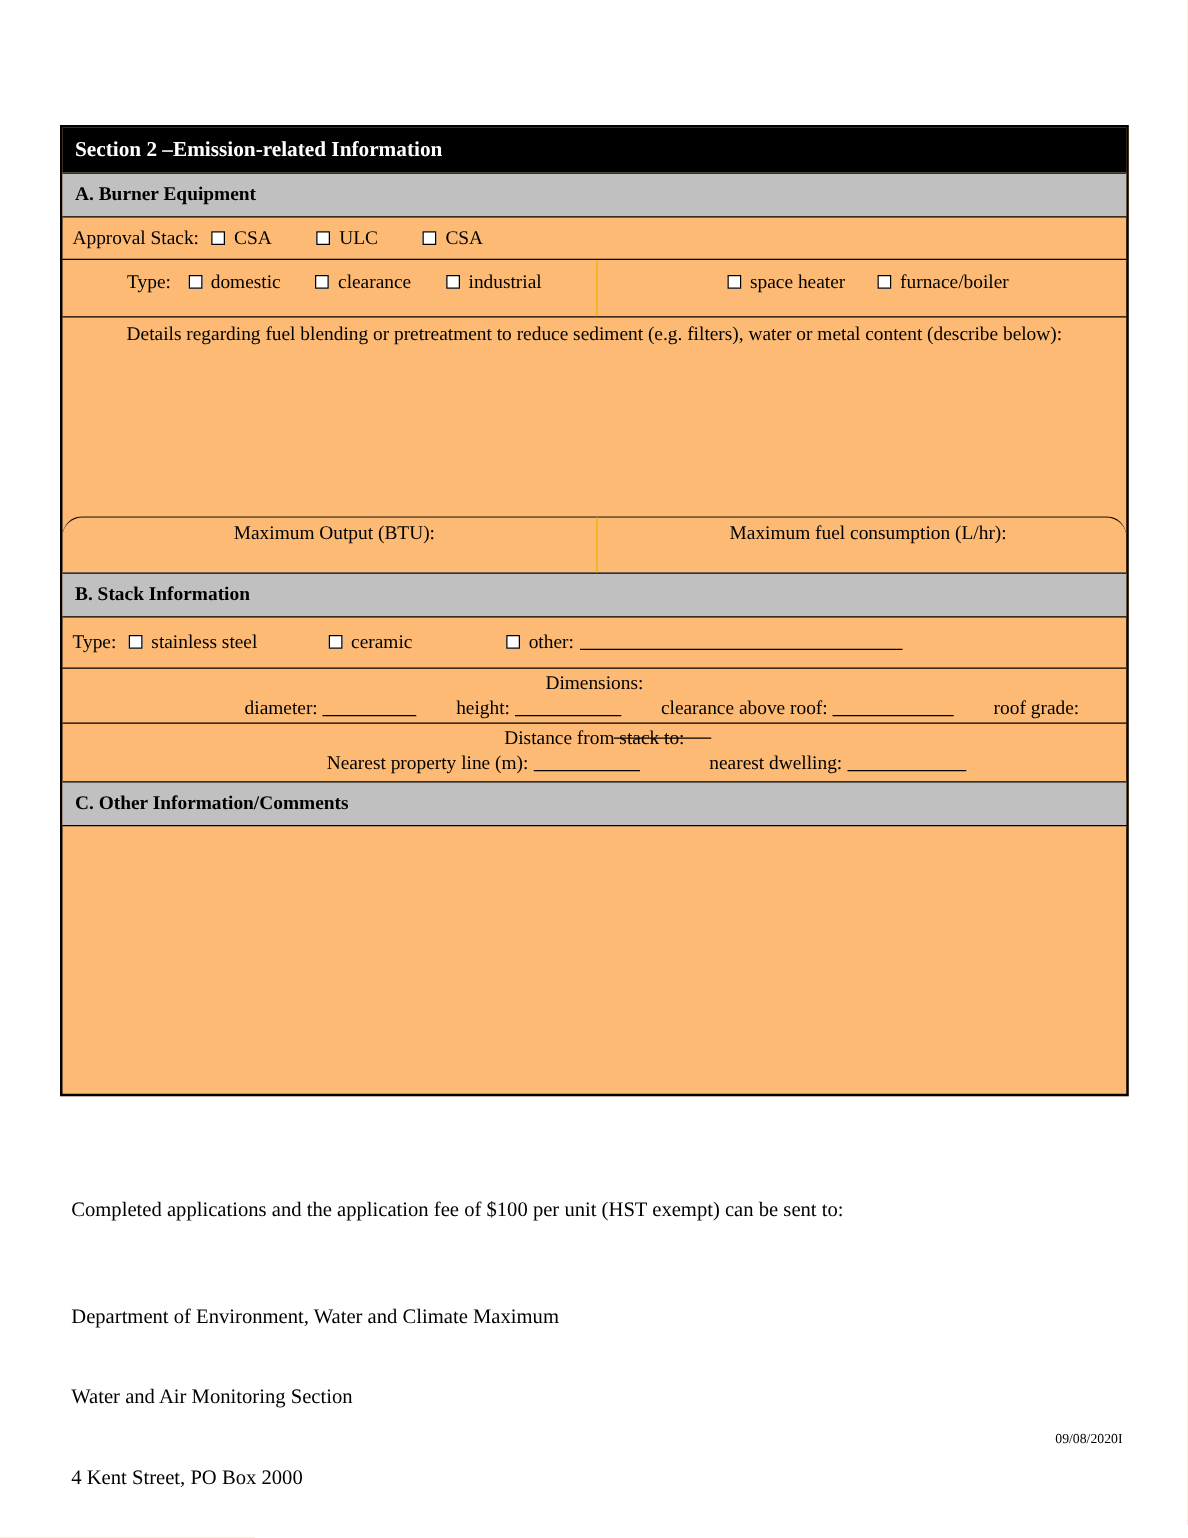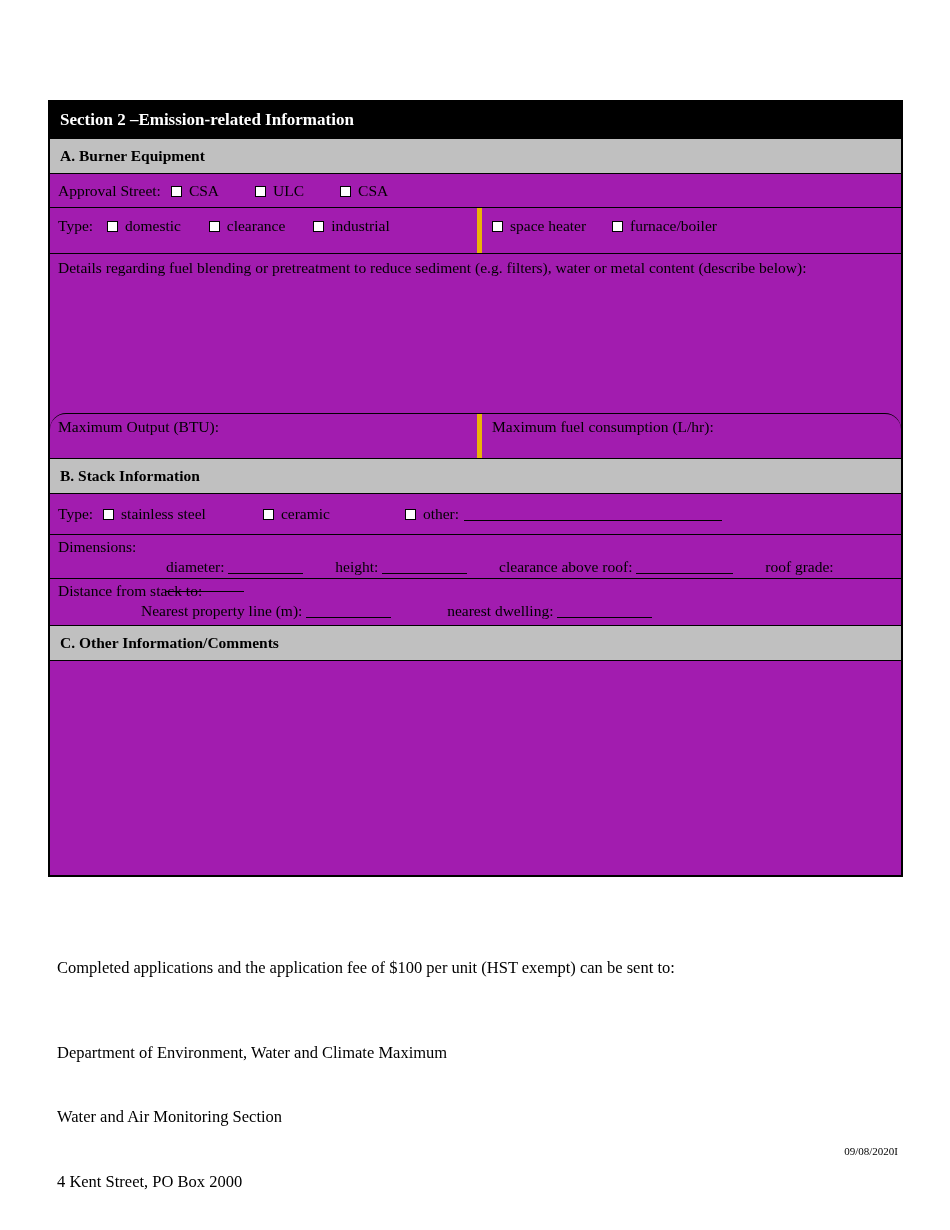--- a/index.html
+++ b/index.html
@@ -10,21 +10,22 @@
     color: #000;
     position: relative;
     overflow: hidden;
   }
   .page { position: absolute; left: 0; top: 0; width: 950px; height: 1230px; }
 
   
   .tbl {
     position: absolute; left: 48px; top: 100px; width: 855px;
     border: 2px solid #000;
-    background: #a21caf;
+    background: #fdba74;
+    text-align: center;
   }
   .row { border-top: 1px solid #000; font-size: 15.5px; }
   .row:first-child { border-top: none; }
 
   .hdr-black {
     background: #000; color: #fff;
     height: 36px; display: flex; align-items: center;
     padding-left: 10px;
     font-weight: bold; font-size: 17px;
   }
@@ -33,21 +34,21 @@
     height: 35px; display: flex; align-items: center;
     padding-left: 10px;
     font-weight: bold; font-size: 15.5px;
   }
 
   .r-approval { height: 34px; display: flex; align-items: center; padding-left: 8px; }
   .r-split { display: flex; align-items: stretch; }
   .r-type { height: 46px; }
   .r-type .cell { padding-top: 9px; }
   .cell-l { width: 427px; padding-left: 8px; }
-  .cell-r { flex: 1; border-left: 5px solid #eab308; padding-left: 10px; }
+  .cell-r { flex: 1; border-left: 1px solid #eab308; padding-left: 10px; }
   .r-details { height: 160px; padding: 5px 8px; }
   .r-max { height: 45px; border-radius: 16px; }
   .r-max .cell { padding-top: 4px; }
   .r-stacktype { height: 41px; display: flex; align-items: center; padding-left: 8px; }
   .r-dims { height: 44px; padding: 3px 8px 0 8px; }
   .r-dist { height: 47px; padding: 3px 8px 0 8px; }
   .r-comments { height: 215px; }
 
   .indent-line { margin-left: 108px; margin-top: 2px; }
   .indent-line2 { margin-left: 83px; margin-top: 2px; }
@@ -101,21 +102,21 @@
 
     <div class="row hdr-black">
       <span>Section 2 –Emission-related Information</span>
     </div>
 
     <div class="row hdr-gray">
       <span>A. Burner Equipment</span>
     </div>
 
     <div class="row r-approval">
-      <span>Approval Street:</span>
+      <span>Approval Stack:</span>
       <span class="opt ml10">
         <span class="cb"></span><span>CSA</span>
       </span>
       <span class="opt ml36">
         <span class="cb"></span><span>ULC</span>
       </span>
       <span class="opt ml36">
         <span class="cb"></span><span>CSA</span>
       </span>
     </div>

